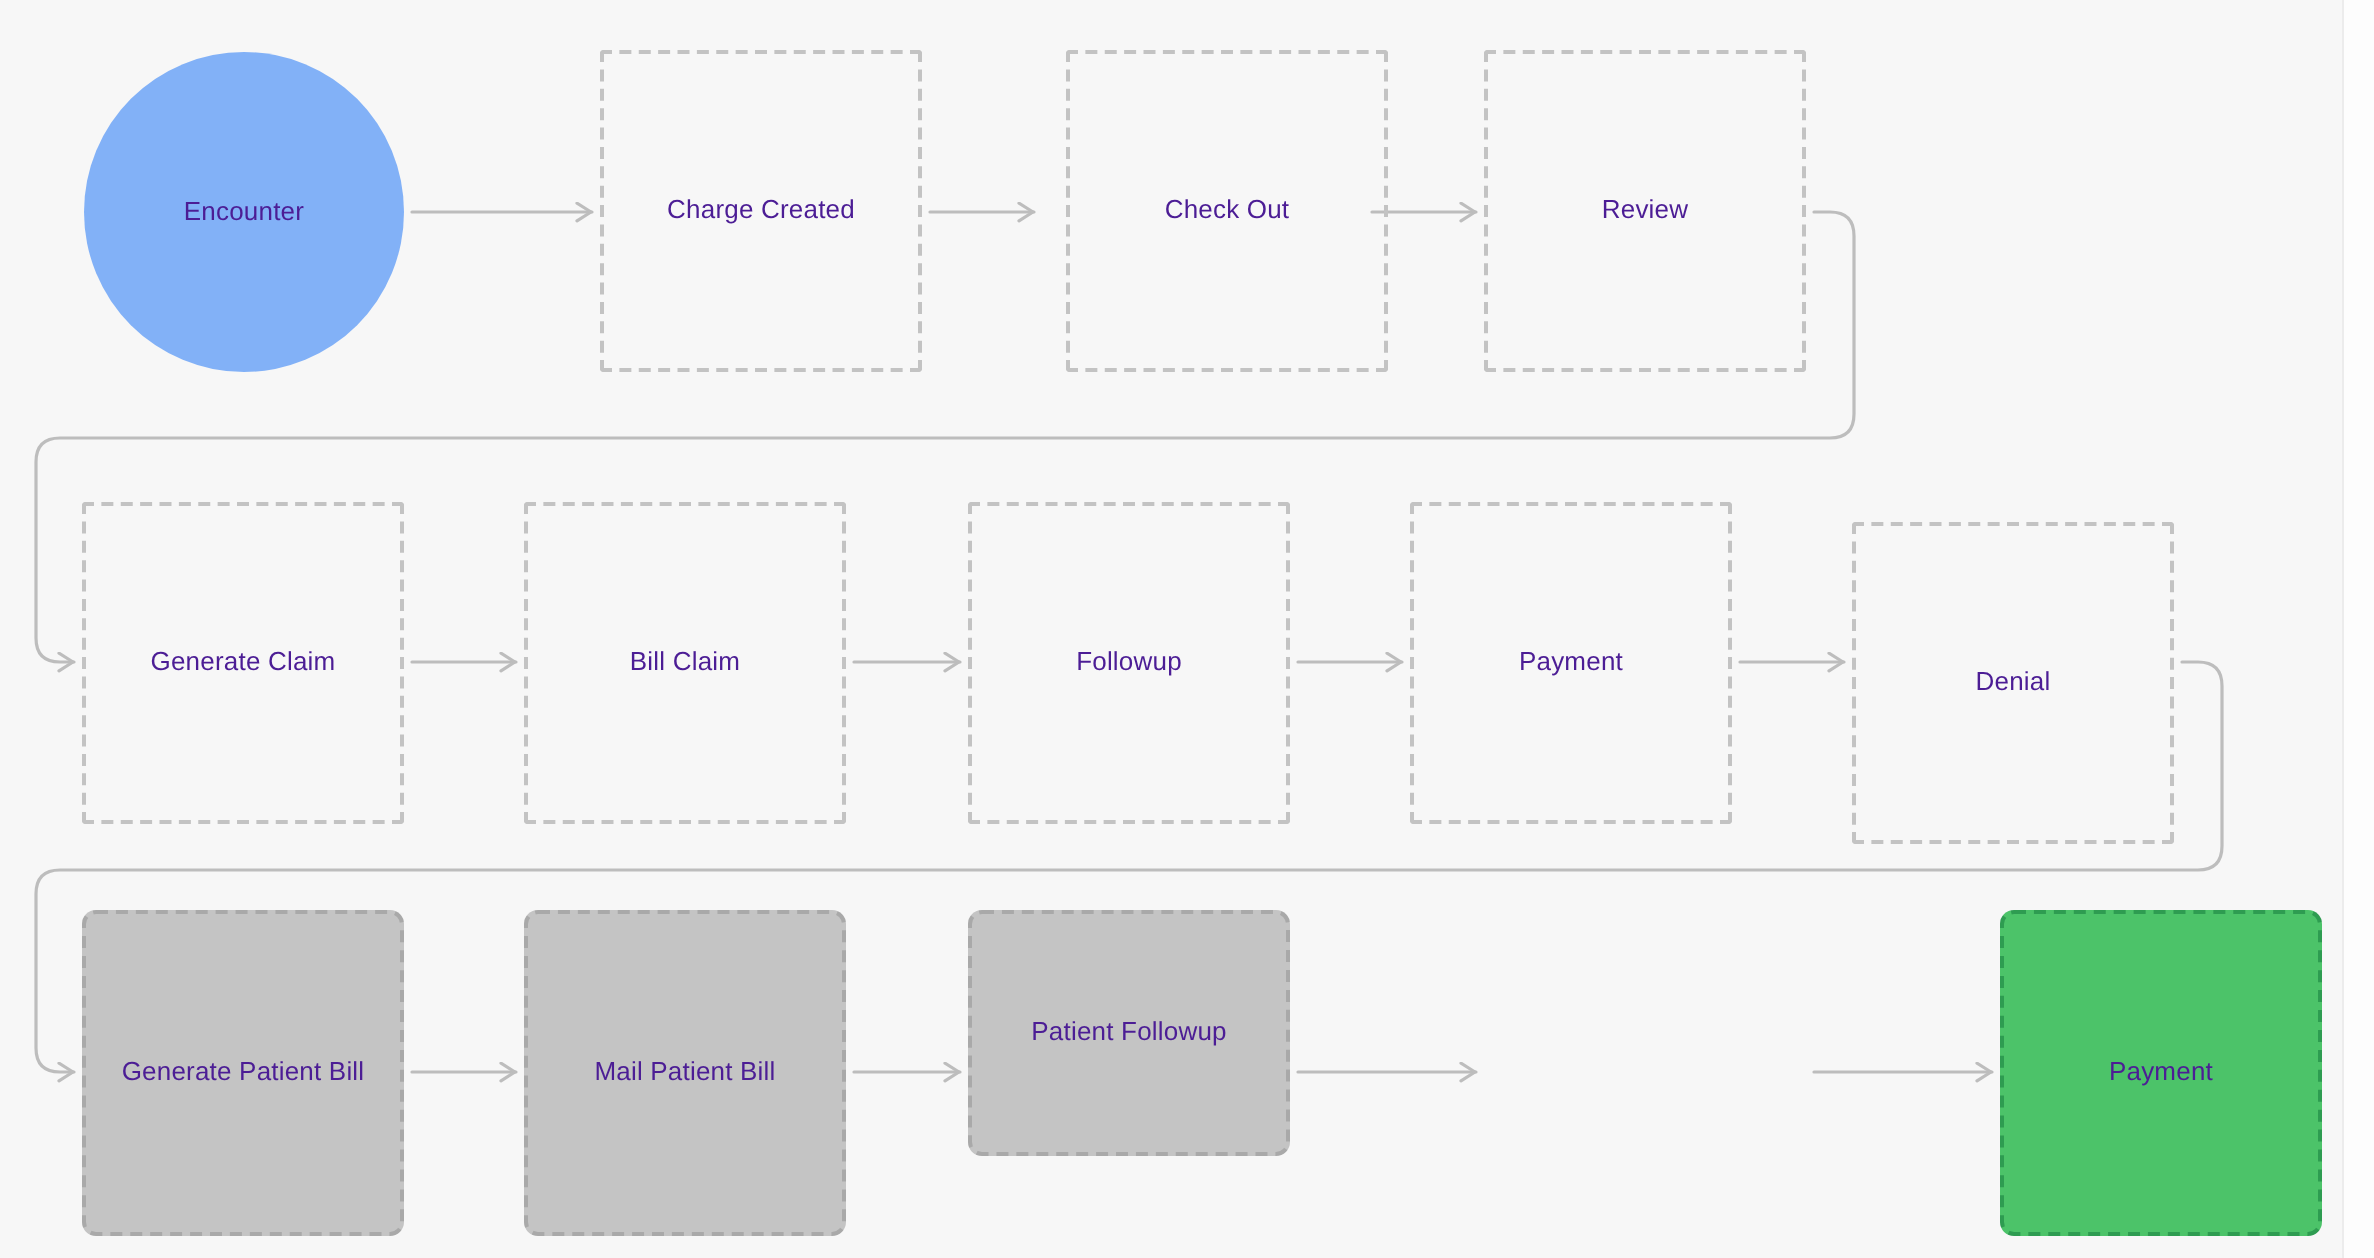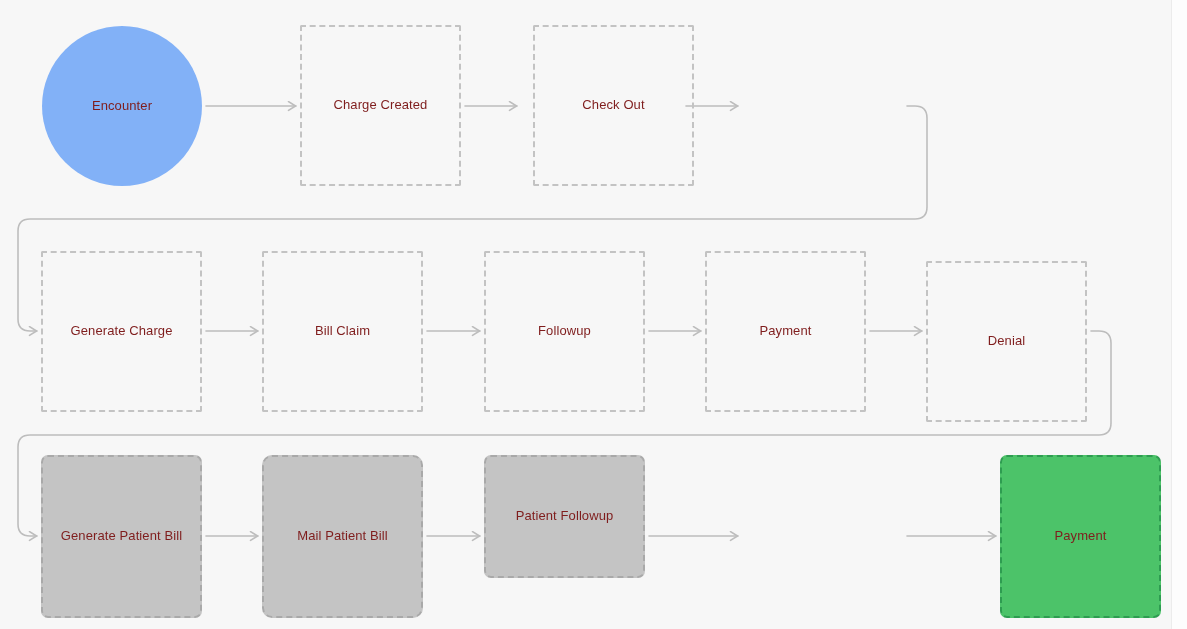--- a/index.html
+++ b/index.html
@@ -32,21 +32,21 @@
     pointer-events: none;
   }
   .node {
     position: absolute;
     box-sizing: border-box;
     display: flex;
     align-items: center;
     justify-content: center;
     text-align: center;
     font-size: 13px;
-    color: #7f1d1d;
+    color: #4c1d95;
     letter-spacing: .1px;
     line-height: 1.25;
   }
   .node.dashed {
     border: 2px dashed #c3c3c3;
     background: transparent;
     border-radius: 2px;
   }
   .node.filled {
     border: 2px dashed #a9a9a9;
@@ -101,41 +101,44 @@
 
   <div class="node start" style="left:42px;top:26px;width:160px;height:160px;">
     <span class="node-label">Encounter</span>
   </div>
   <div class="node dashed" style="left:300px;top:25px;width:161px;height:161px;">
     <span class="node-label">Charge Created</span>
   </div>
   <div class="node dashed" style="left:533px;top:25px;width:161px;height:161px;">
     <span class="node-label">Check Out</span>
   </div>
+  <div class="node dashed" style="left:742px;top:25px;width:161px;height:161px;">
+    <span class="node-label">Review</span>
+  </div>
 
   <div class="node dashed" style="left:41px;top:251px;width:161px;height:161px;">
-    <span class="node-label">Generate Charge</span>
+    <span class="node-label">Generate Claim</span>
   </div>
   <div class="node dashed" style="left:262px;top:251px;width:161px;height:161px;">
     <span class="node-label">Bill Claim</span>
   </div>
   <div class="node dashed" style="left:484px;top:251px;width:161px;height:161px;">
     <span class="node-label">Followup</span>
   </div>
   <div class="node dashed" style="left:705px;top:251px;width:161px;height:161px;">
     <span class="node-label">Payment</span>
   </div>
   <div class="node dashed" style="left:926px;top:261px;width:161px;height:161px;">
     <span class="node-label">Denial</span>
   </div>
 
   <div class="node filled" style="left:41px;top:455px;width:161px;height:163px;">
     <span class="node-label">Generate Patient Bill</span>
   </div>
-  <div class="node filled" style="left:262px;top:455px;width:161px;height:163px;border-radius:10px;">
+  <div class="node filled" style="left:262px;top:455px;width:161px;height:163px;">
     <span class="node-label">Mail Patient Bill</span>
   </div>
   <div class="node filled" style="left:484px;top:455px;width:161px;height:123px;">
     <span class="node-label">Patient Followup</span>
   </div>
   <div class="node success" style="left:1000px;top:455px;width:161px;height:163px;">
     <span class="node-label">Payment</span>
   </div>
 
 </div>

